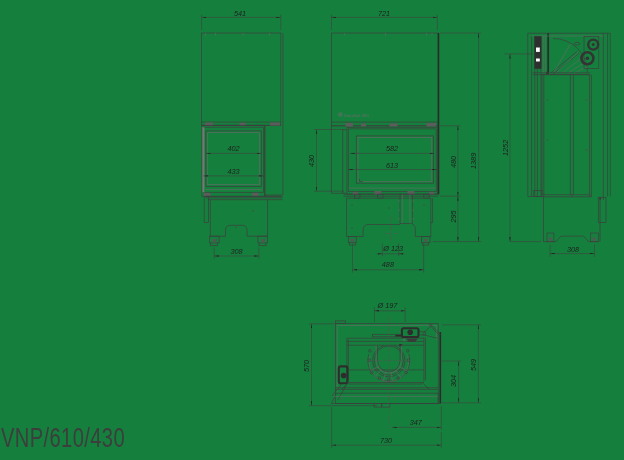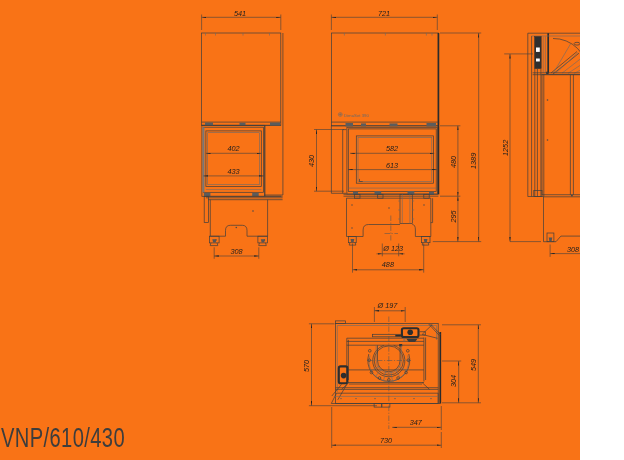--- a/index.html
+++ b/index.html
@@ -1,16 +1,16 @@
 <!DOCTYPE html>
 <html><head>
 <meta charset="utf-8">
 <style>
 html,body{margin:0;padding:0;background:#fff;}
-#wrap{width:580px;height:460px;position:relative;background:#f97316;overflow:hidden;}
+#wrap{width:624px;height:460px;position:relative;background:#15803d;overflow:hidden;}
 svg{display:block;}
 .ln{fill:none;stroke:#3e3e3e;stroke-width:.7;stroke-linecap:butt;}
 .lt{fill:none;stroke:#6a6a6a;stroke-width:.6;}
 .thk{fill:none;stroke:#2b2b2b;stroke-width:1.7;}
 .dm{fill:none;stroke:#404040;stroke-width:.6;}
 .dt{font:italic 7.3px "Liberation Sans",sans-serif;fill:#1f1f1f;}
 .cl{fill:none;stroke:#555;stroke-width:.55;stroke-dasharray:5.5 1.6 1.2 1.6;}
 .ttl{font:300 27px "Liberation Sans",sans-serif;fill:#3d3d3d;letter-spacing:.5px;}
 </style>
 </head>

